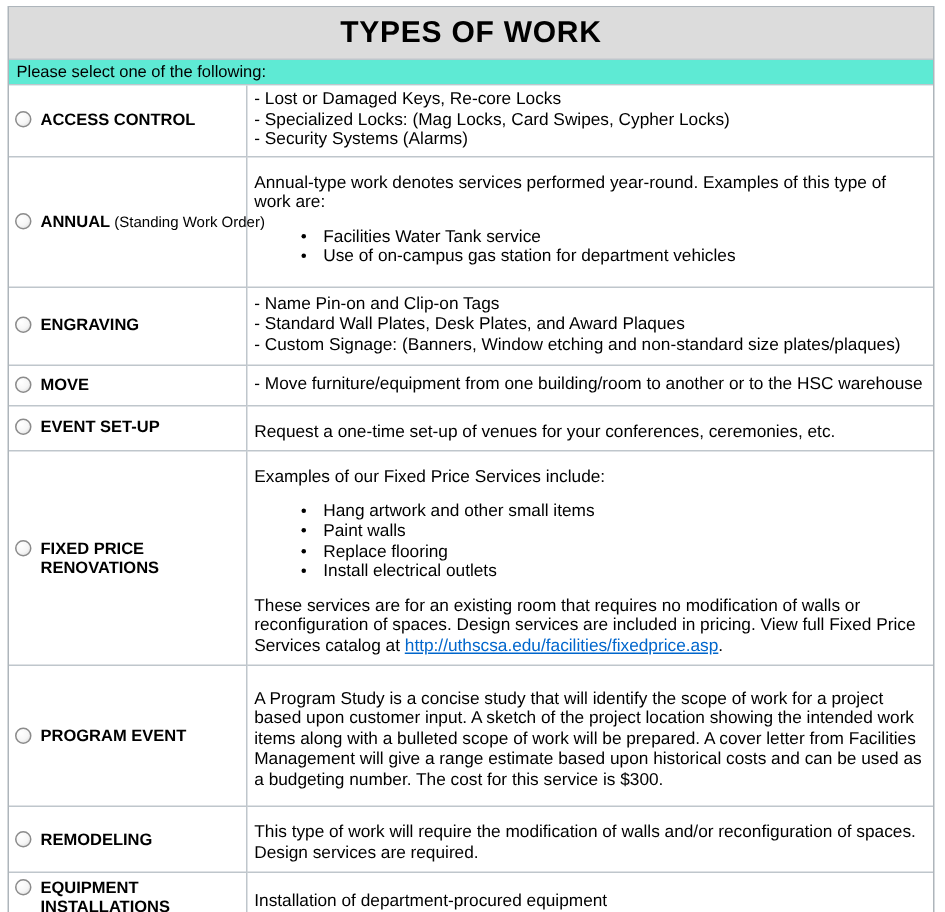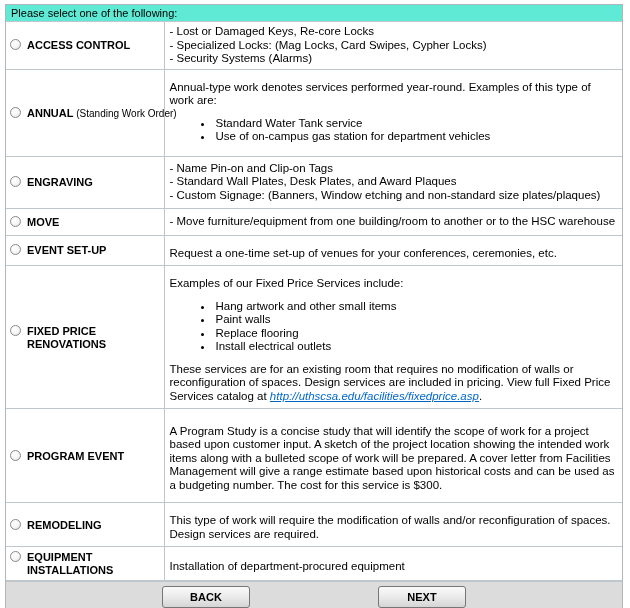--- a/index.html
+++ b/index.html
@@ -73,21 +73,21 @@
   }
   .type-label .sub { font-size: 10px; font-weight: normal; }
 
   td.desc-cell { padding: 3px 5px; font-size: 11.5px; line-height: 13px; }
   .dash-line { padding-left: 11px; text-indent: -11px; line-height: 13.5px; }
   .desc-cell p { margin: 5px 0; line-height: 13.5px; }
   .desc-cell p:first-child { margin-top: 8px; }
   .desc-cell p:last-child { margin-bottom: 2px; }
   .desc-cell ul { margin: 9px 0 9px 0; padding-left: 44px; }
   .desc-cell li { line-height: 13.5px; padding-left: 2px; }
-  a.catalog-link { color: #0066cc; text-decoration: underline; cursor: pointer; font-style: italic; }
+  a.catalog-link { color: #0066cc; text-decoration: underline; cursor: pointer; }
 
   
   tr:nth-child(1) td { height: 42px; }
   tr:nth-child(2) td { height: 70px; }
   tr:nth-child(3) td { height: 52px; }
   tr:nth-child(4) td { height: 27px; }
   tr:nth-child(5) td { height: 19px; }
   tr:nth-child(6) td { height: 132px; }
   tr:nth-child(7) td { height: 94px; }
   tr:nth-child(8) td { height: 31px; }
@@ -112,20 +112,23 @@
     border-radius: 3px;
     background: linear-gradient(#fafafa, #ececec 45%, #d5d5d5);
     cursor: pointer;
   }
 </style>
 </head>
 <body>
 
 <div class="frame">
 
+  <div class="header">
+    <h1>TYPES OF WORK</h1>
+  </div>
 
   <div class="prompt-row">
     <span>Please select one of the following:</span>
   </div>
 
   <table class="work-table">
     <colgroup>
         <col class="c-type">
         <col>
       </colgroup>
@@ -146,21 +149,21 @@
         <tr>
           <td class="type-cell">
             <div class="type-wrap">
               <input type="radio" name="workType" style="">
               <span class="type-label">ANNUAL<span class="sub"> (Standing Work Order)</span></span>
             </div>
           </td>
           <td class="desc-cell">
             <p>Annual-type work denotes services performed year-round.  Examples of this type of work are:</p>
             <ul>
-              <li>Standard Water Tank service</li>
+              <li>Facilities Water Tank service</li>
               <li>Use of on-campus gas station for department vehicles</li>
             </ul>
           </td>
         </tr>
         <tr>
           <td class="type-cell">
             <div class="type-wrap">
               <input type="radio" name="workType" style="">
               <span class="type-label">ENGRAVING</span>
             </div>

